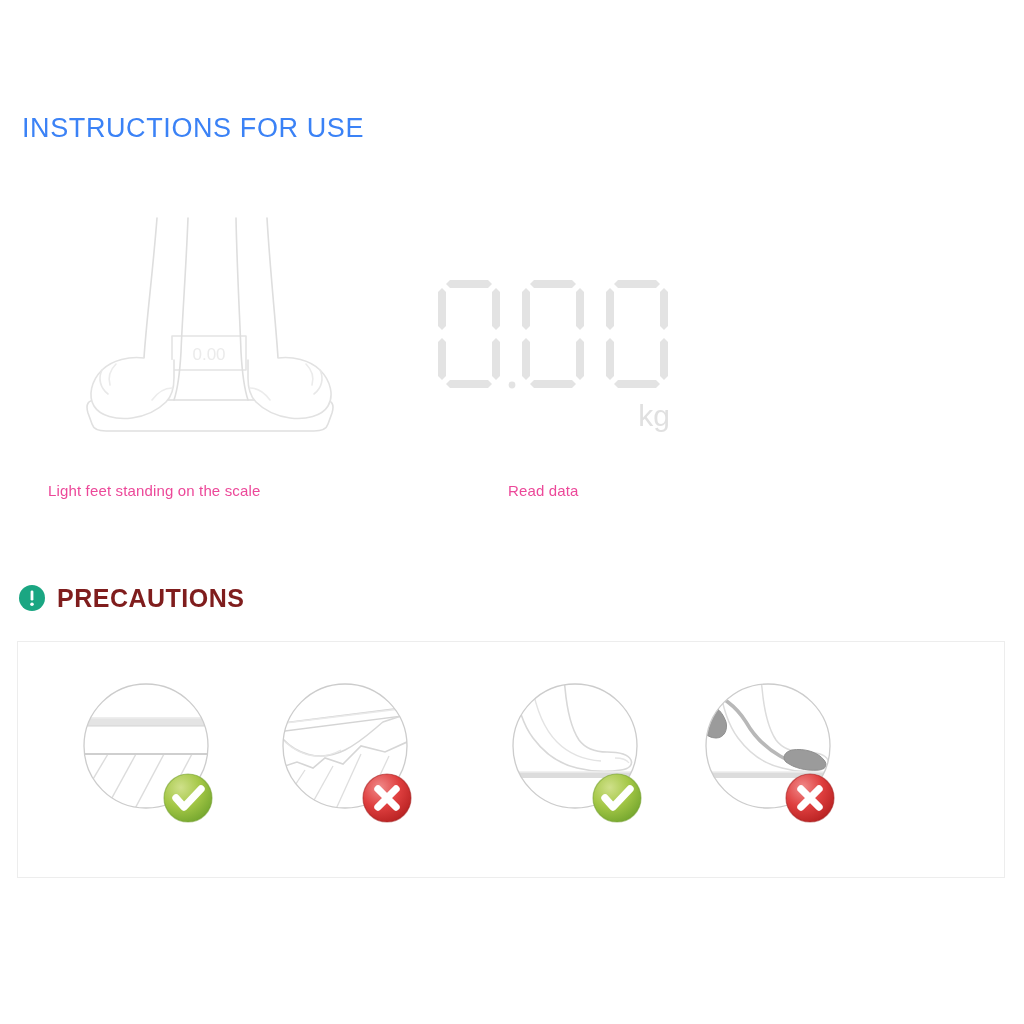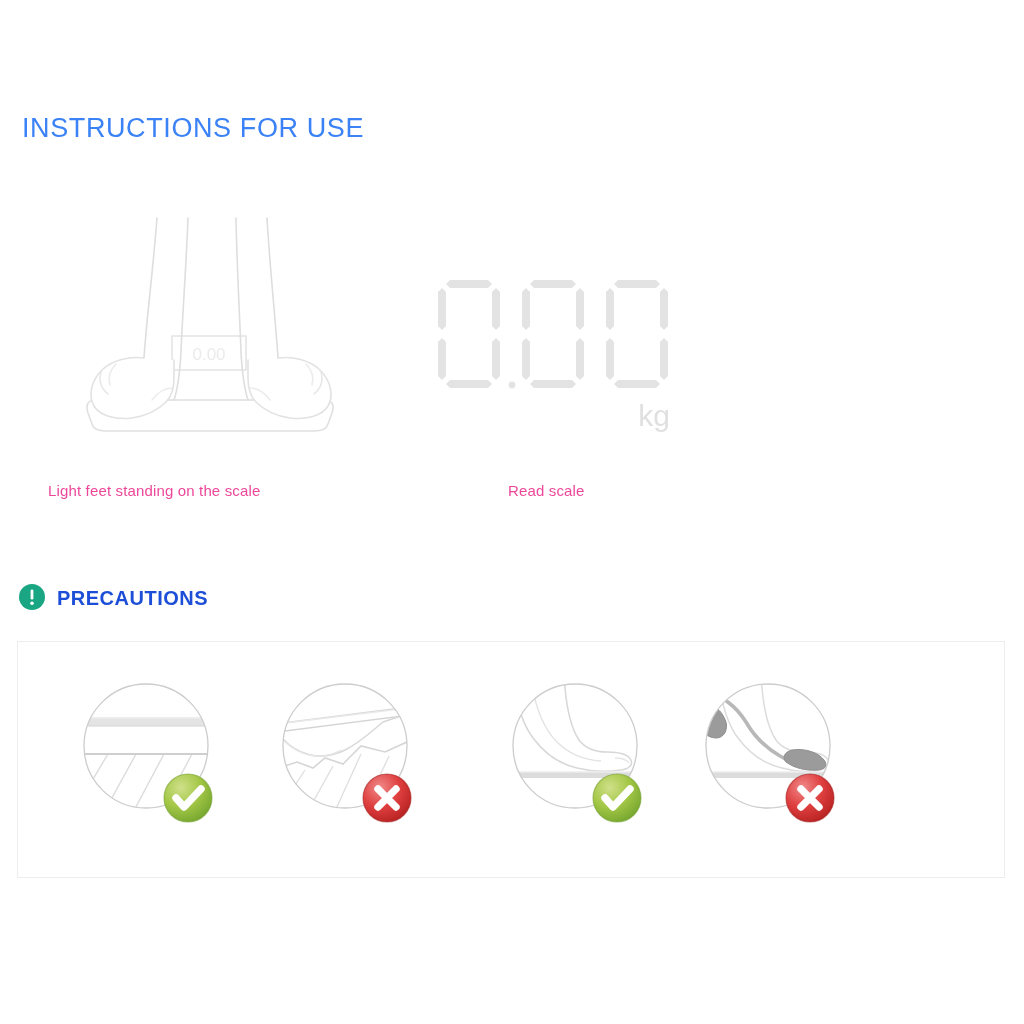--- a/index.html
+++ b/index.html
@@ -70,24 +70,24 @@
     align-items: center;
   }
   .warn-icon {
     width: 28px;
     height: 28px;
     flex: 0 0 auto;
     display: block;
   }
   .precautions-title {
     margin-left: 11px;
-    font-size: 20px;
+    font-size: 25px;
     font-weight: bold;
     letter-spacing: 0.5px;
-    color: #1d4ed8;
+    color: #7f1d1d;
     white-space: nowrap;
     position: relative;
     top: 1px;
   }
 
   
   .precautions-panel {
     position: absolute;
     left: 17px;
     top: 641px;
@@ -189,21 +189,21 @@
           <path d="M188 70 L226 70 L230 74 L226 78 L188 78 L184 74 Z"></path>
           <path d="M180 78 L184 82 L184 116 L180 120 L176 116 L176 82 Z"></path>
           <path d="M234 78 L238 82 L238 116 L234 120 L230 116 L230 82 Z"></path>
           <path d="M180 128 L184 132 L184 166 L180 170 L176 166 L176 132 Z"></path>
           <path d="M234 128 L238 132 L238 166 L234 170 L230 166 L230 132 Z"></path>
           <path d="M188 170 L226 170 L230 174 L226 178 L188 178 L184 174 Z"></path>
         </g>
         <text x="240" y="216" text-anchor="end" font-family="Liberation Sans, sans-serif" font-size="30" fill="#e0e0e0">kg</text>
       </svg>
     </div>
-    <div class="step-caption">Read scale</div>
+    <div class="step-caption">Read data</div>
   </div>
 </div>
 
 <div class="precautions-head">
   <span>
     <svg class="warn-icon" viewBox="0 0 28 28" aria-hidden="true">
       <circle cx="14" cy="14" r="13" fill="#1aa682"></circle>
       <rect x="12.6" y="6.4" width="2.8" height="10.2" rx="1.4" fill="#ffffff"></rect>
       <circle cx="14" cy="20.2" r="1.8" fill="#ffffff"></circle>
     </svg>

